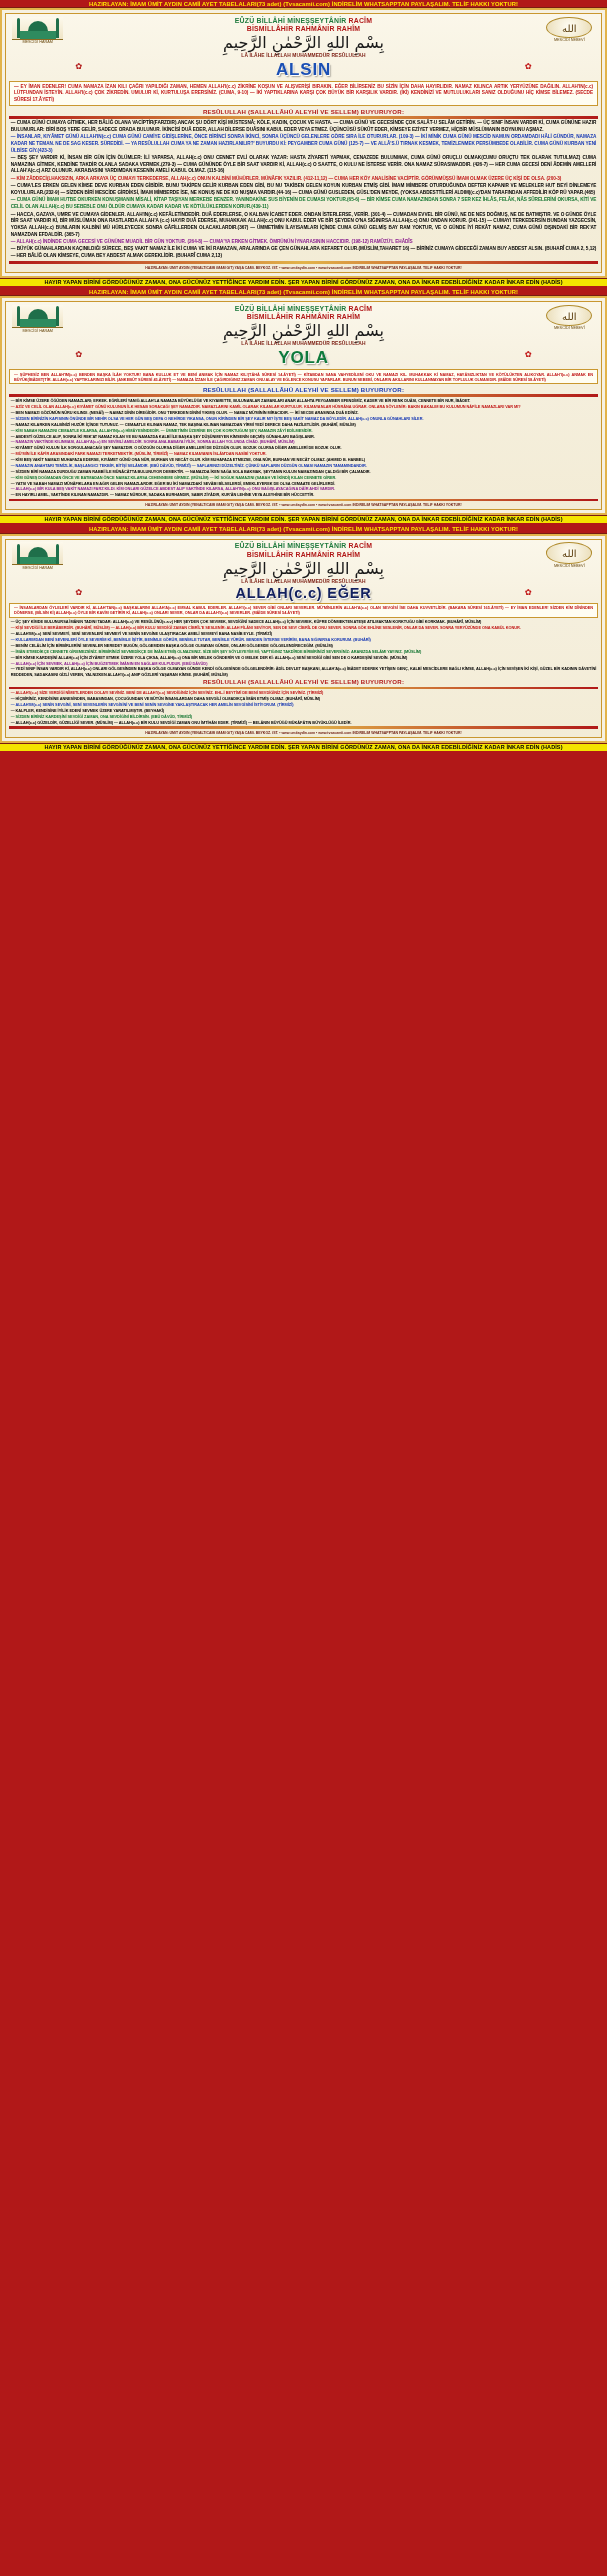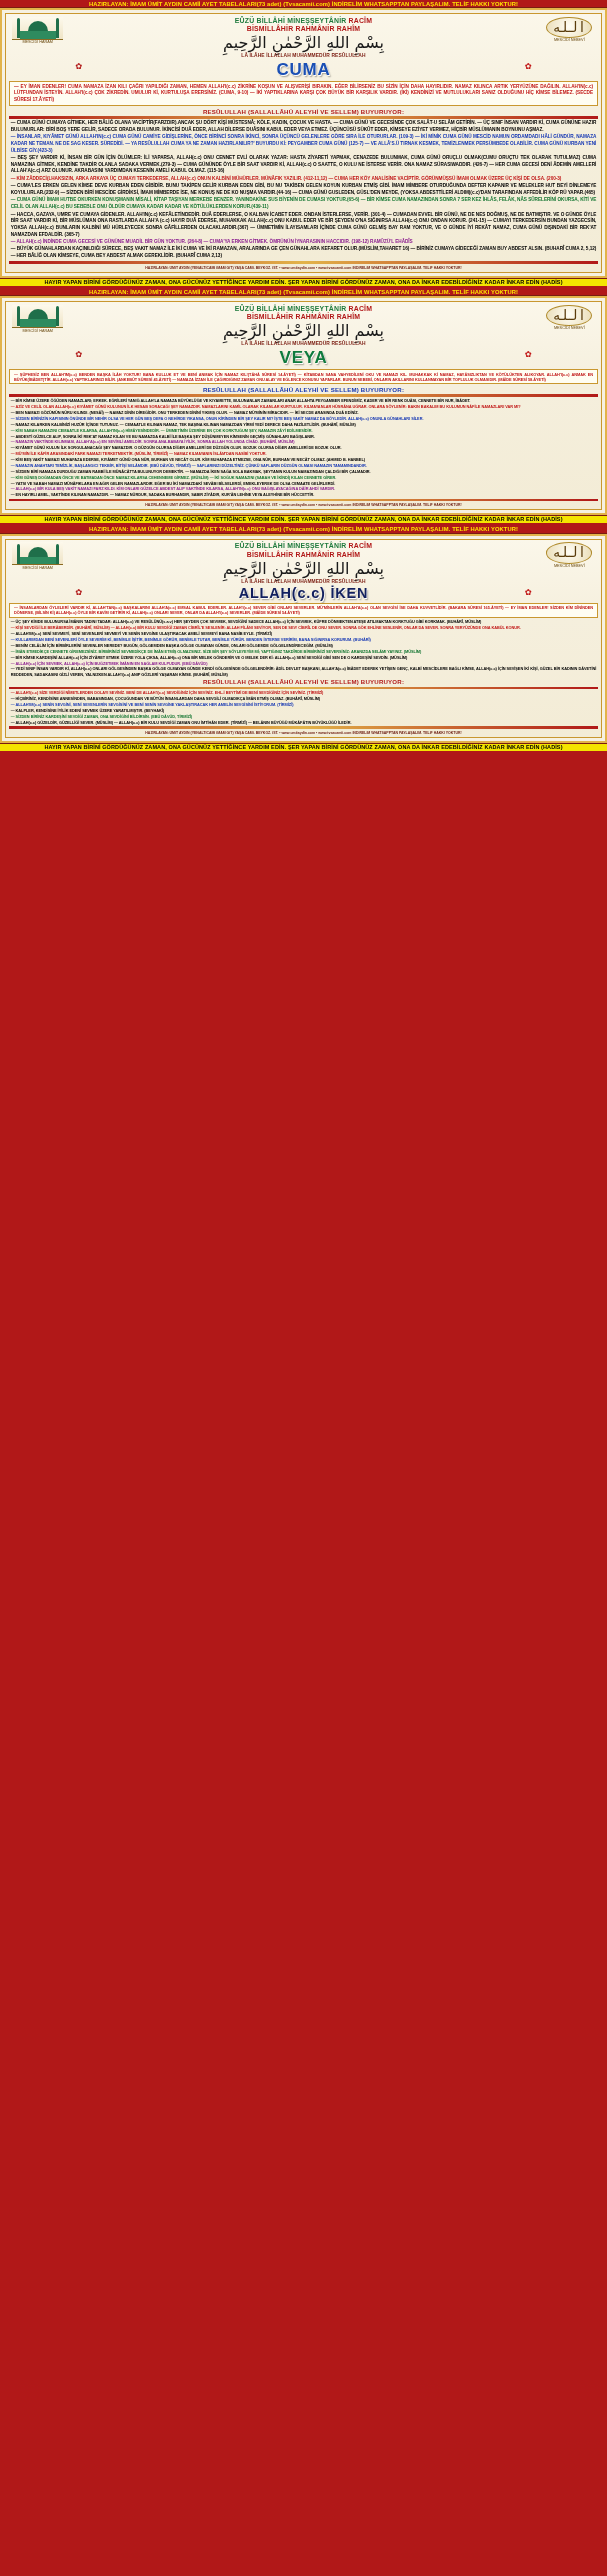--- a/index.html
+++ b/index.html
@@ -80,24 +80,24 @@
   .mosque .base {
     position: absolute; left: 7.7px; right: 7.7px; bottom: 0; height: 7.7px;
     background: #2e8b5f;
   }
   .calig {
     width: 46px; height: 21.4px; margin: 0 auto;
     border: 0.8px solid #b08b2c;
     border-radius: 50%;
     background: radial-gradient(circle at 50% 45%, #fffdf4, #e9dcb6);
     color: #5a3c0b;
-    font-size: 14px;
+    font-size: 10px;
     line-height: 21.4px;
     text-align: center;
-    font-family: Liberation Mono, monospace;
+    font-family: Liberation Sans, sans-serif;
   }
   .phead-mid { flex: 1 1 auto; text-align: center; }
   .besmele-lat {
     color: #1f7a3d;
     font-weight: bold;
     font-size: 6.9px;
     letter-spacing: 0.2px;
     line-height: 1.2;
   }
   .besmele-lat .red { color: #b11818; }
@@ -221,21 +221,21 @@
         </div>
 
         <div class="phead-side">
           <div class="calig">الله</div>
           <div>MESCİDİ NEBEVÎ</div>
         </div>
       </div>
 
       <div class="titlebar">
         <span class="title-flowers l">✿</span>
-        <span class="big">CUMA</span>
+        <span class="big">ALSIN</span>
         <span class="title-flowers r">✿</span>
       </div>
 
       <div class="ayet-box">
         <div class="body-text r">— EY İMAN EDENLER! CUMA NAMAZA İZAN KILI ÇAĞRI YAPILDIĞI ZAMAN, HEMEN ALLAH'I(c.c) ZİKRİNE KOŞUN VE ALIŞVERİŞİ BIRAKIN. EĞER BİLİRSENİZ BU SİZİN İÇİN DAHA HAYIRLIDIR. NAMAZ KILINCA ARTIK YERYÜZÜNE DAĞILIN. ALLAH'IN(c.c) LÜTFUNDAN İSTEYİN. ALLAH'I(c.c) ÇOK ZİKREDİN. UMULUR Kİ, KURTULUŞA ERERSİNİZ. (CUMA, 9-10) — İKİ YAPTIKLARINA KARŞI ÇOK BÜYÜK BİR KARŞILIK VARDIR. (İKİ) KENDİNİZİ VE MUTLULUKLARI SANIZ OLDUĞUNU HİÇ KİMSE BİLEMEZ. (SECDE SÛRESİ 17.ÂYETİ)</div>
       </div>
 
       <div class="section-title">RESÛLULLAH (SALLALLÂHÜ ALEYHİ VE SELLEM) BUYURUYOR:</div>
       <div class="divider"></div>
 
@@ -288,21 +288,21 @@
         </div>
 
         <div class="phead-side">
           <div class="calig">الله</div>
           <div>MESCİDİ NEBEVÎ</div>
         </div>
       </div>
 
       <div class="titlebar green">
         <span class="title-flowers l">✿</span>
-        <span class="big">VEYA</span>
+        <span class="big">YOLA</span>
         <span class="title-flowers r">✿</span>
       </div>
 
       <div class="ayet-box">
         <div class="body-text tiny r">— ŞÜPHESİZ BEN ALLAH'IM(c.c) BENDEN BAŞKA İLÂH YOKTUR! BANA KULLUK ET VE BENİ ANMAK İÇİN NAMAZ KIL!(TÂHÂ SÛRESİ 14.ÂYETİ) — KİTABDAN SANA VAHYEDİLENİ OKU VE NAMAZI KIL. MUHAKKAK Kİ NAMAZ, HAYÂSIZLIKTAN VE KÖTÜLÜKTEN ALIKOYAR. ALLAH'I(c.c) ANMAK EN BÜYÜK(İBÂDET)TİR. ALLAH(c.c) YAPTIKLARINIZI BİLİR. (ANKEBÛT SÛRESİ 45.ÂYETİ) — NAMAZA İZZAN İLE ÇAĞIRDIĞINIZ ZAMAN ONU ALAY VE EĞLENCE KONUSU YAPARLAR. BUNUN SEBEBİ, ONLARIN AKILLARINI KULLANMAYAN BİR TOPLULUK OLMASIDIR. (MÂİDE SÛRESİ 58.ÂYETİ)</div>
       </div>
 
       <div class="section-title blue">RESÛLULLAH (SALLALLÂHÜ ALEYHİ VE SELLEM) BUYURUYOR:</div>
       <div class="divider"></div>
 
@@ -363,21 +363,21 @@
         </div>
 
         <div class="phead-side">
           <div class="calig">الله</div>
           <div>MESCİDİ NEBEVÎ</div>
         </div>
       </div>
 
       <div class="titlebar dark">
         <span class="title-flowers l">✿</span>
-        <span class="big">ALLAH(c.c) İKEN</span>
+        <span class="big">ALLAH(c.c) EĞER</span>
         <span class="title-flowers r">✿</span>
       </div>
 
       <div class="ayet-box">
         <div class="body-text tiny r">— İNSANLARDAN ÖYLELERİ VARDIR Kİ, ALLAH'TAN(c.c) BAŞKALARINI ALLAH'A(c.c) EMSAL KABUL EDERLER. ALLAH'I(c.c) SEVER GİBİ ONLARI SEVERLER. MÜ'MİNLERİN ALLAH'A(c.c) OLAN SEVGİSİ İSE DAHA KUVVETLİDİR. (BAKARA SÛRESİ 165.ÂYETİ) — EY İMAN EDENLER! SİZDEN KİM DÎNİNDEN DÖNERSE, (BİLSİN Kİ) ALLAH(c.c) ÖYLE BİR KAVİM GETİRİR Kİ, ALLAH(c.c) ONLARI SEVER, ONLAR DA ALLAH'I(c.c) SEVERLER. (MÂİDE SÛRESİ 54.ÂYETİ)</div>
       </div>
 
       <div class="body-text tiny">
         <p class="bk">— ÜÇ ŞEY KİMDE BULUNURSA İMÂNIN TADINI TADAR: ALLAH(c.c) VE RESÛLÜNÜ(s.a.v) HER ŞEYDEN ÇOK SEVMEK, SEVDİĞİNİ SADECE ALLAH(c.c) İÇİN SEVMEK, KÜFRE DÖNMEKTEN ATEŞE ATILMAKTAN KORKTUĞU GİBİ KORKMAK. (BUHÂRÎ, MÜSLİM)</p>
         <p class="r">— KİŞİ SEVDİĞİ İLE BERÂBERDİR. (BUHÂRÎ, MÜSLİM) — ALLAH(c.c) BİR KULU SEVDİĞİ ZAMAN CİBRÎL'E SESLENİR: ALLAH FİLÂNI SEVİYOR, SEN DE SEV! CİBRÎL DE ONU SEVER. SONRA GÖK EHLİNE SESLENİR, ONLAR DA SEVER. SONRA YERYÜZÜNDE ONA KABÛL KONUR.</p>

